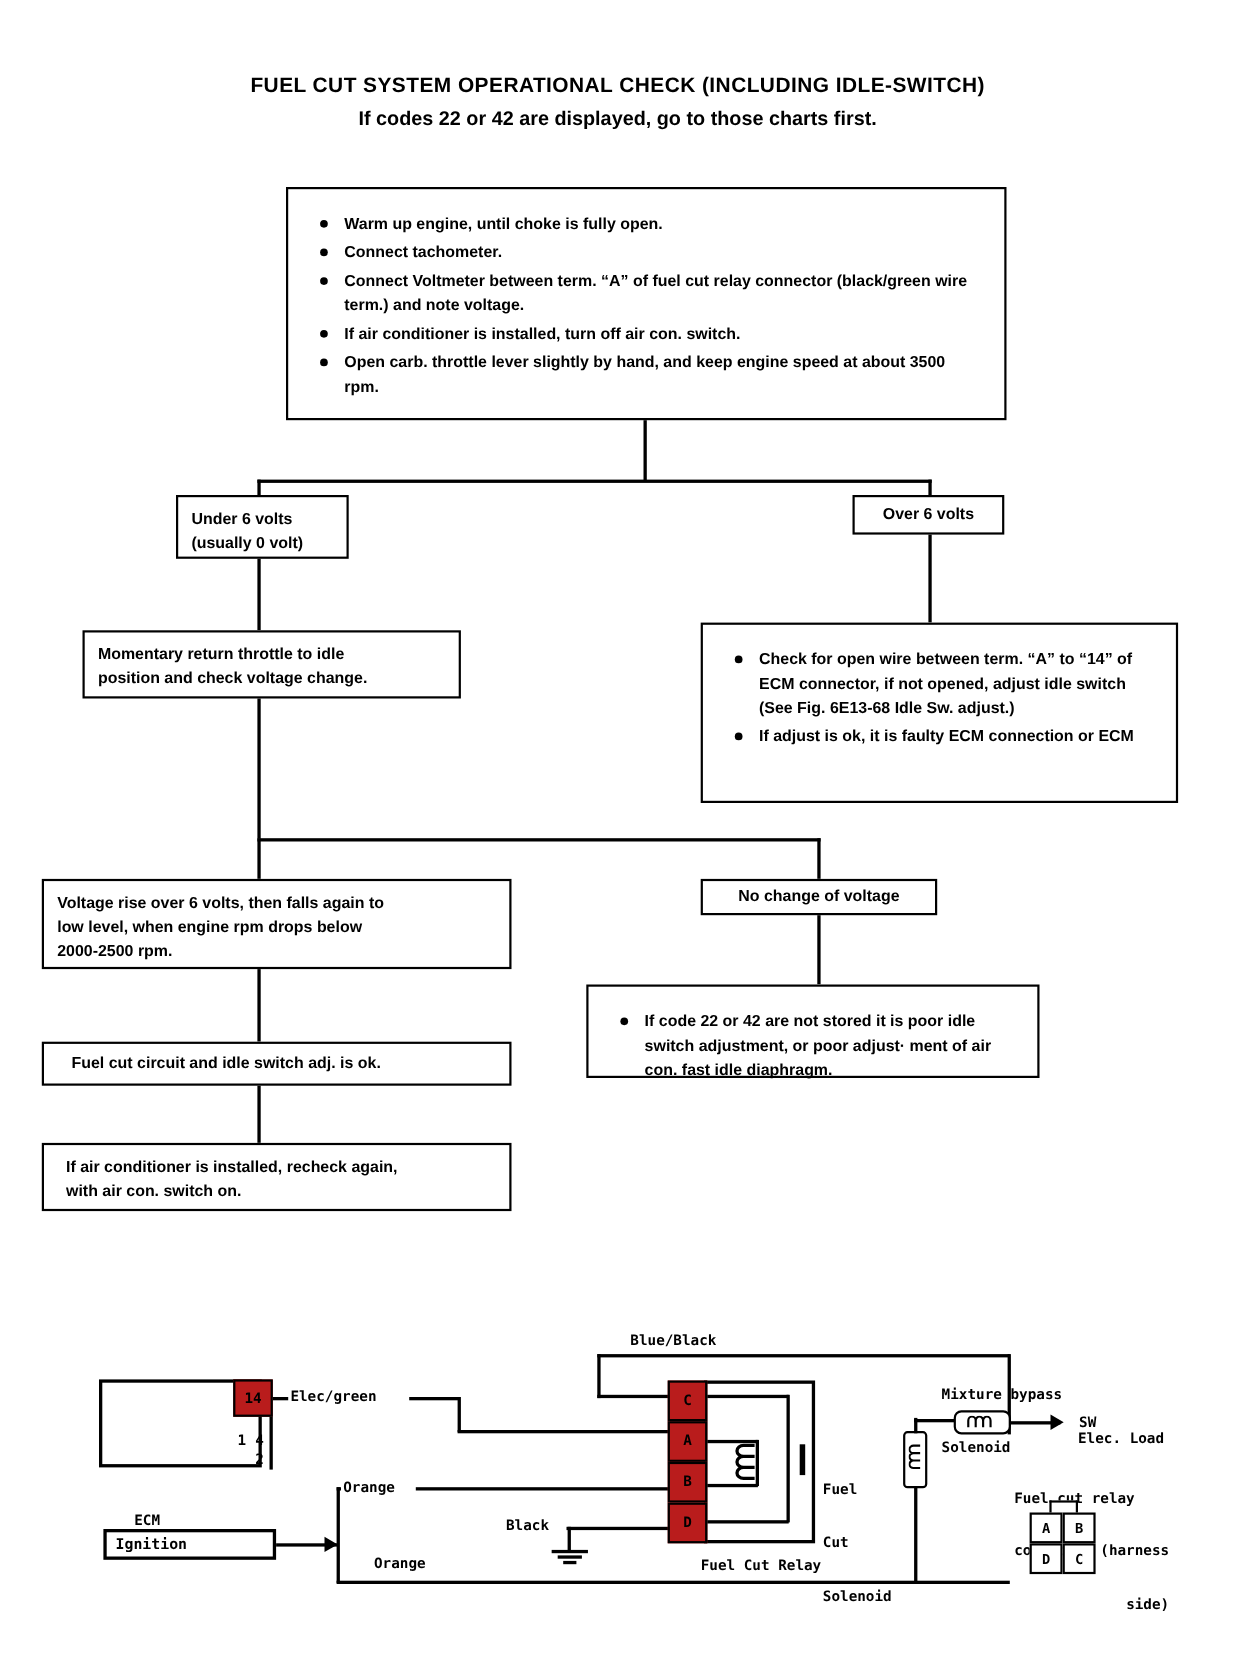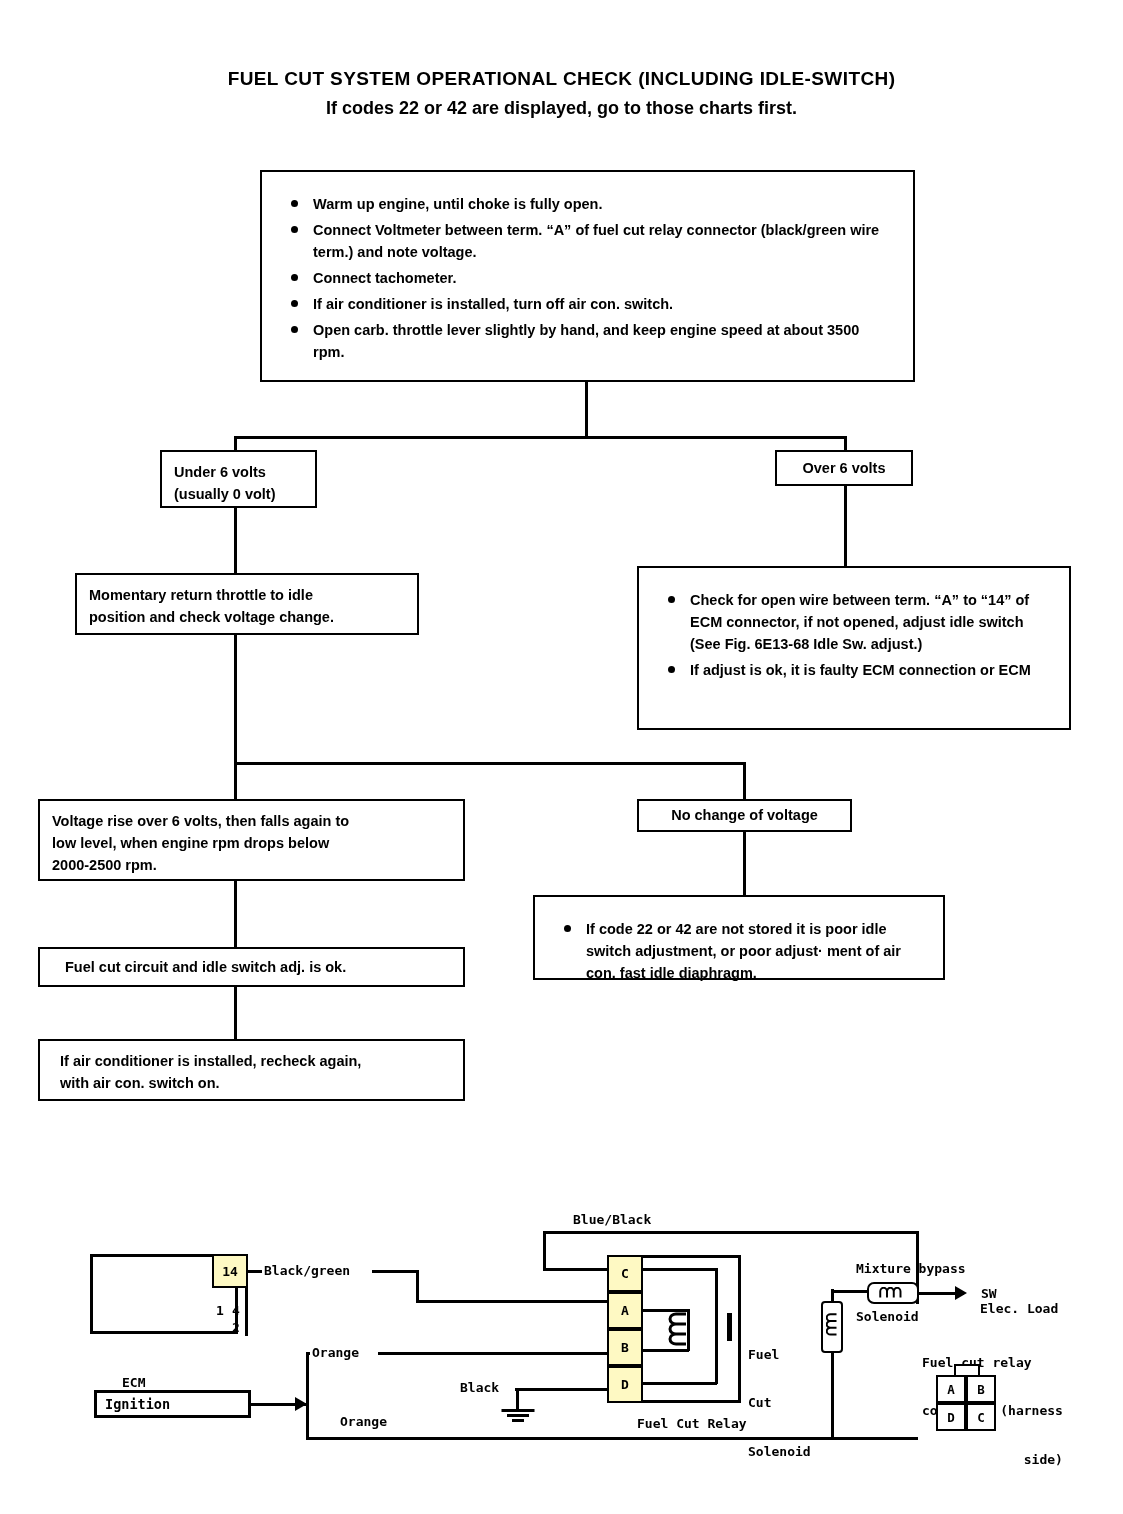--- a/index.html
+++ b/index.html
@@ -47,21 +47,21 @@
   
   .wire{position:absolute;background:#000;}
   .wv{width:2.5px;}
   .wh{height:2.5px;}
   .wlabel{
     position:absolute;font-family:"DejaVu Sans Mono", monospace;
     font-size:13px;font-weight:bold;white-space:pre;line-height:1.25;
   }
   .wbox{position:absolute;border:2.5px solid #000;background:#fff;box-sizing:border-box;}
   .termcell{
-    position:absolute;border:2.5px solid #000;background:#fef9c3;box-sizing:border-box;
+    position:absolute;border:2.5px solid #000;background:#b91c1c;box-sizing:border-box;
     display:flex;align-items:center;justify-content:center;
     font-family:"DejaVu Sans Mono", monospace;font-size:13px;font-weight:bold;
   }
   .ecmbox{position:absolute;border:3px solid #000;background:#fff;box-sizing:border-box;}
   .ignbox{
     position:absolute;border:3px solid #000;background:#fff;box-sizing:border-box;
     display:flex;align-items:center;padding-left:8px;
     font-family:"DejaVu Sans Mono", monospace;font-size:13.5px;font-weight:bold;
   }
   .relaybody{position:absolute;border:3px solid #000;background:#fff;box-sizing:border-box;}
@@ -86,22 +86,22 @@
 <body>
 
 <div class="page">
 
   <div class="title">FUEL CUT SYSTEM OPERATIONAL CHECK (INCLUDING IDLE-SWITCH)</div>
   <div class="subtitle">If codes 22 or 42 are displayed, go to those charts first.</div>
 
   <div class="box pad" style="left:260px;top:170px;width:655px;height:212px;">
     <ul class="bullets">
       <li>Warm up engine, until choke is fully open.</li>
+      <li>Connect tachometer.</li>
       <li>Connect Voltmeter between term.  “A” of fuel cut relay connector (black/green wire term.) and note voltage.</li>
-      <li>Connect tachometer.</li>
       <li>If air conditioner is installed, turn off air con. switch.</li>
       <li>Open carb. throttle lever slightly by hand, and keep engine speed at about 3500 rpm.</li>
     </ul>
   </div>
 
   <div class="ln vline" style="left:585px;top:382px;height:56px;"></div>
   <div class="ln hline" style="left:234px;top:436px;width:613px;"></div>
   <div class="ln vline" style="left:234px;top:436px;height:14px;"></div>
   <div class="ln vline" style="left:844px;top:436px;height:14px;"></div>
 
@@ -181,21 +181,21 @@
   <div class="wlabel" style="left:122px;top:1375px;">ECM</div>
 
   <div class="ignbox">
     <span>Ignition</span>
   </div>
   <style>
     .ignbox{left:94px;top:1390px;width:157px;height:28px;}
   </style>
 
   <div class="wire wh" style="left:248px;top:1270px;width:14px;"></div>
-  <div class="wlabel" style="left:264px;top:1263px;">Black/green</div>
+  <div class="wlabel" style="left:264px;top:1263px;">Elec/green</div>
   <div class="wire wh" style="left:372px;top:1270px;width:46px;"></div>
   <div class="wire wv" style="left:416px;top:1270px;height:32px;"></div>
   <div class="wire wh" style="left:416px;top:1300px;width:193px;"></div>
 
   <div class="wire wh" style="left:251px;top:1403px;width:57px;"></div>
   <div class="arrowR" style="left:295px;top:1397px;"></div>
   <div class="wire wv" style="left:306px;top:1352px;height:87px;"></div>
 
   <div class="wlabel" style="left:312px;top:1345px;">Orange</div>
   <div class="wire wh" style="left:306px;top:1352px;width:4px;"></div>

